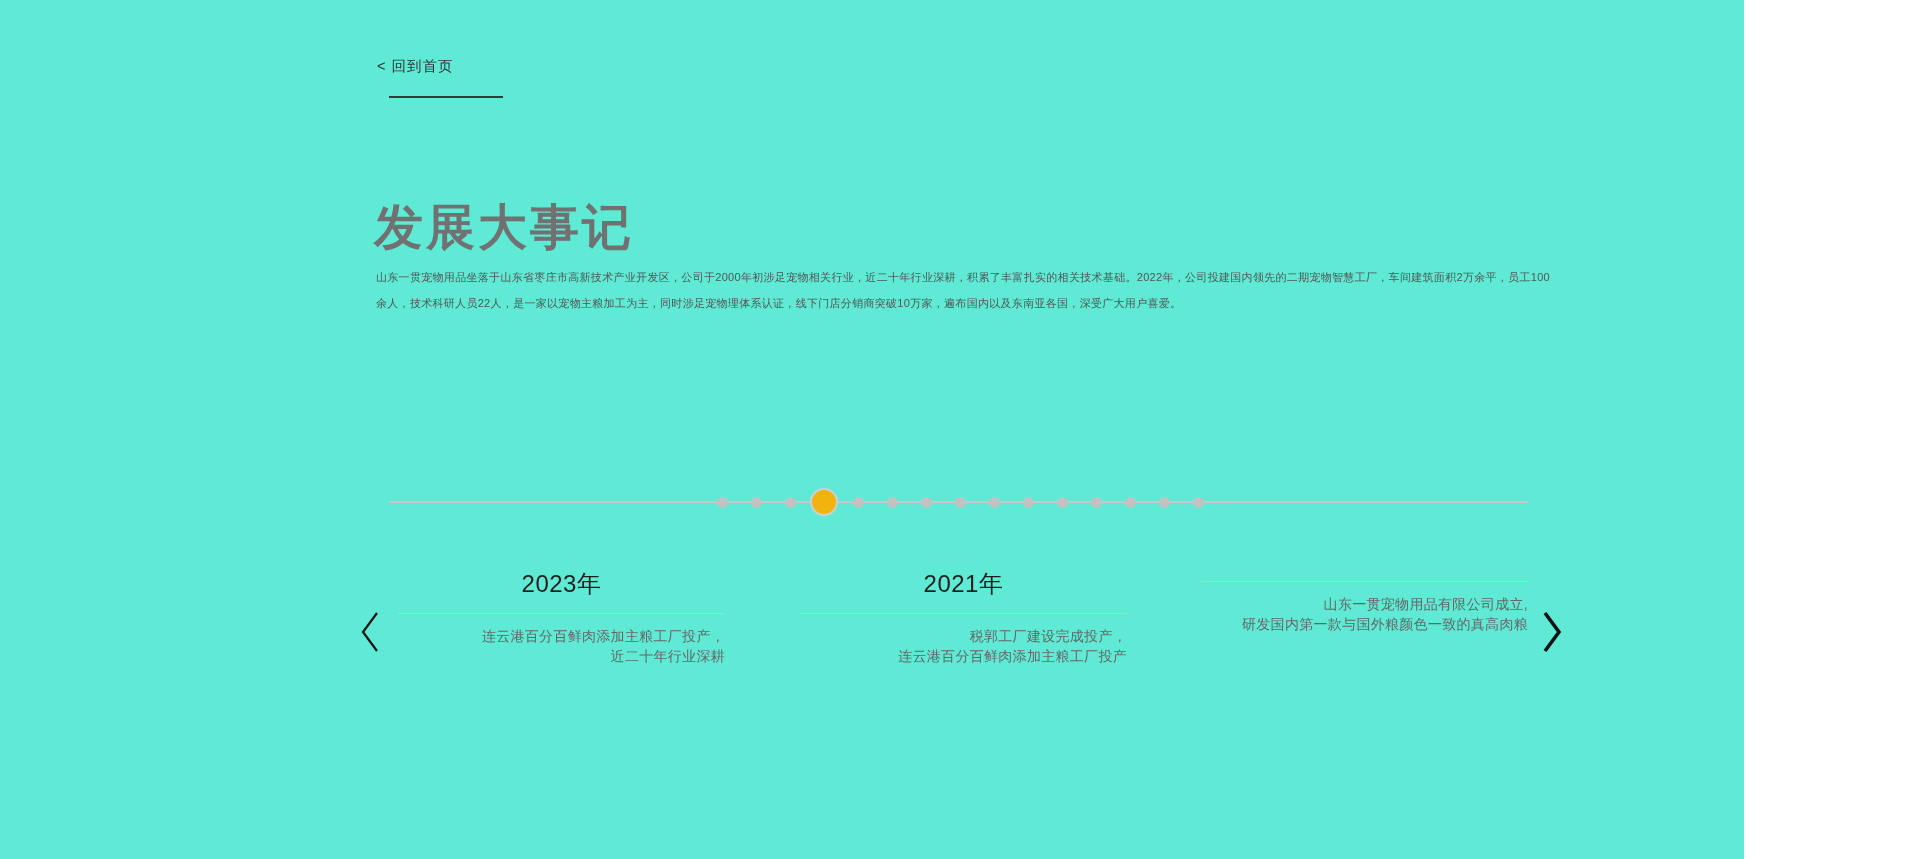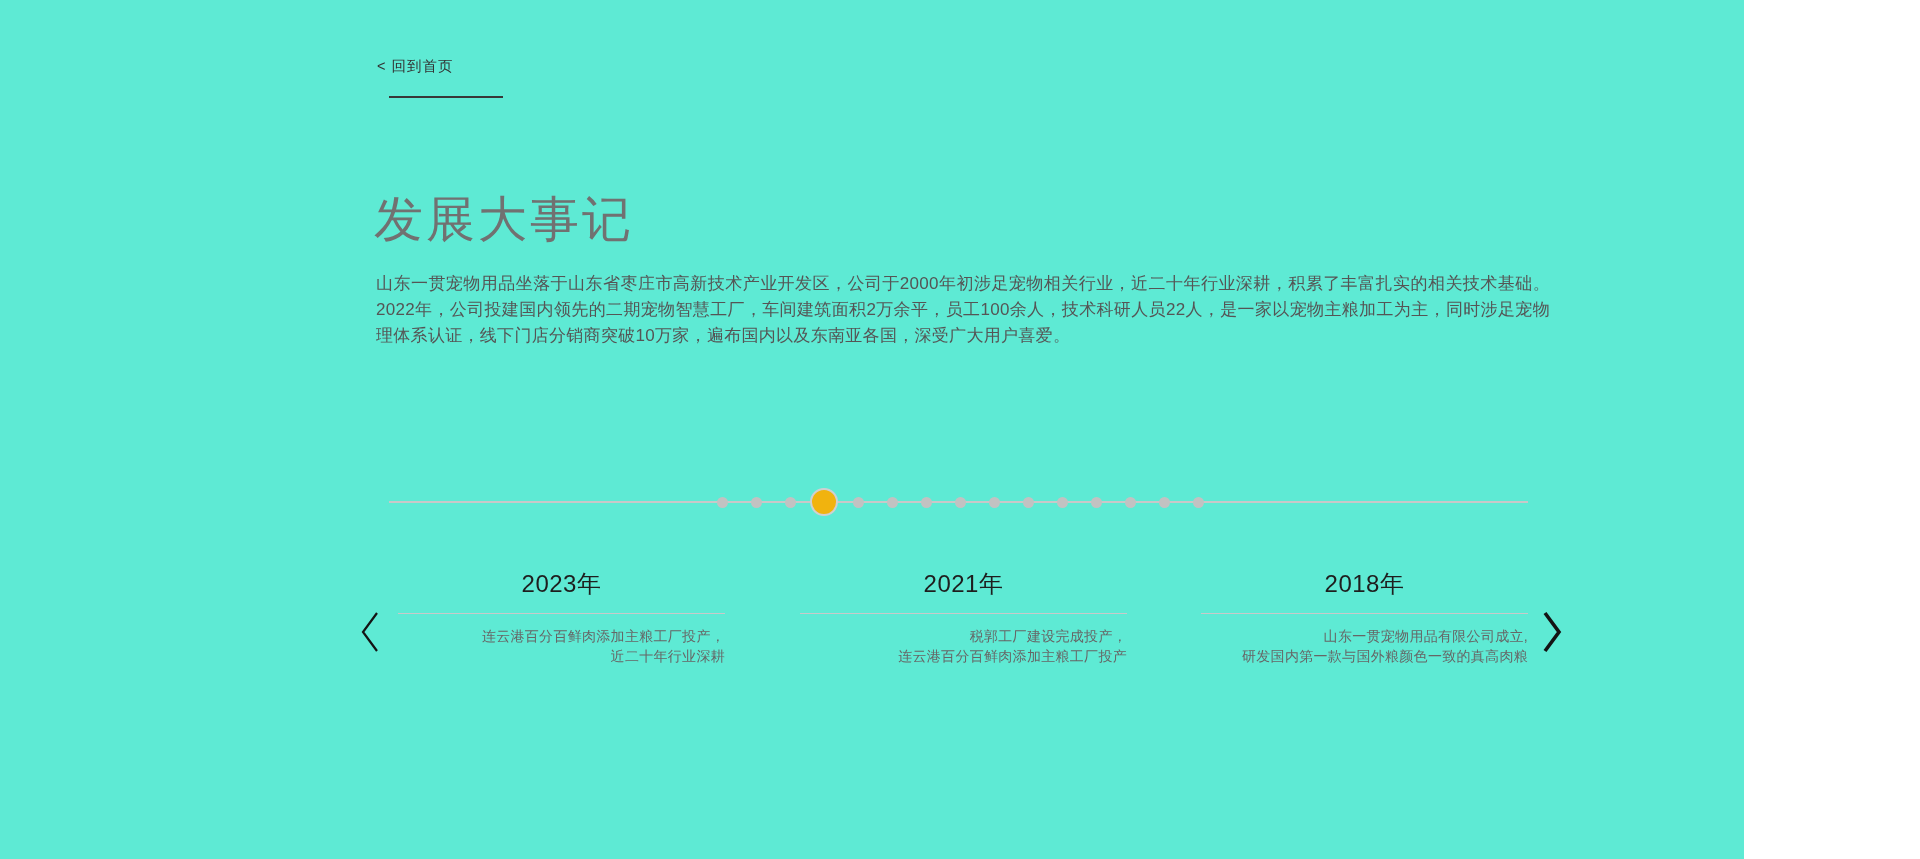--- a/index.html
+++ b/index.html
@@ -33,35 +33,35 @@
     top: 96px;
     width: 114px;
     height: 2px;
     background: #383838;
   }
 
   
   .page-title {
     position: absolute;
     left: 374px;
-    top: 158px;
+    top: 166px;
     font-size: 49px;
-    font-weight: 400;
+    font-weight: 700;
     color: #717171;
     letter-spacing: 3px;
     line-height: 56px;
   }
 
   
   .intro {
     position: absolute;
     left: 376px;
     top: 254px;
     width: 1174px;
-    font-size: 17px;
+    font-size: 11px;
     line-height: 25.8px;
     color: #555555;
     text-align: justify;
     letter-spacing: 0.3px;
   }
 
   
   .timeline-line {
     position: absolute;
     left: 389px;
@@ -170,21 +170,20 @@
   <div class="milestone-card" style="left:800px">
     <div class="card-year">2021年</div>
     <div class="card-divider"></div>
     <div class="card-desc">
       <span>税郭工厂建设完成投产，</span>
       <span>连云港百分百鲜肉添加主粮工厂投产</span>
     </div>
   </div>
 
   <div class="milestone-card" style="left:1201px">
-    <div class="card-year">2018年</div>
     <div class="card-divider"></div>
     <div class="card-desc">
       <span>山东一贯宠物用品有限公司成立,</span>
       <span>研发国内第一款与国外粮颜色一致的真高肉粮</span>
     </div>
   </div>
 
   <div class="nav-arrow prev">
     <svg width="26" height="44" viewBox="0 0 26 44">
       <polyline points="19,3 5,22 19,41" fill="none" stroke="#141414" stroke-width="2.2" stroke-linecap="butt" stroke-linejoin="miter"></polyline>

